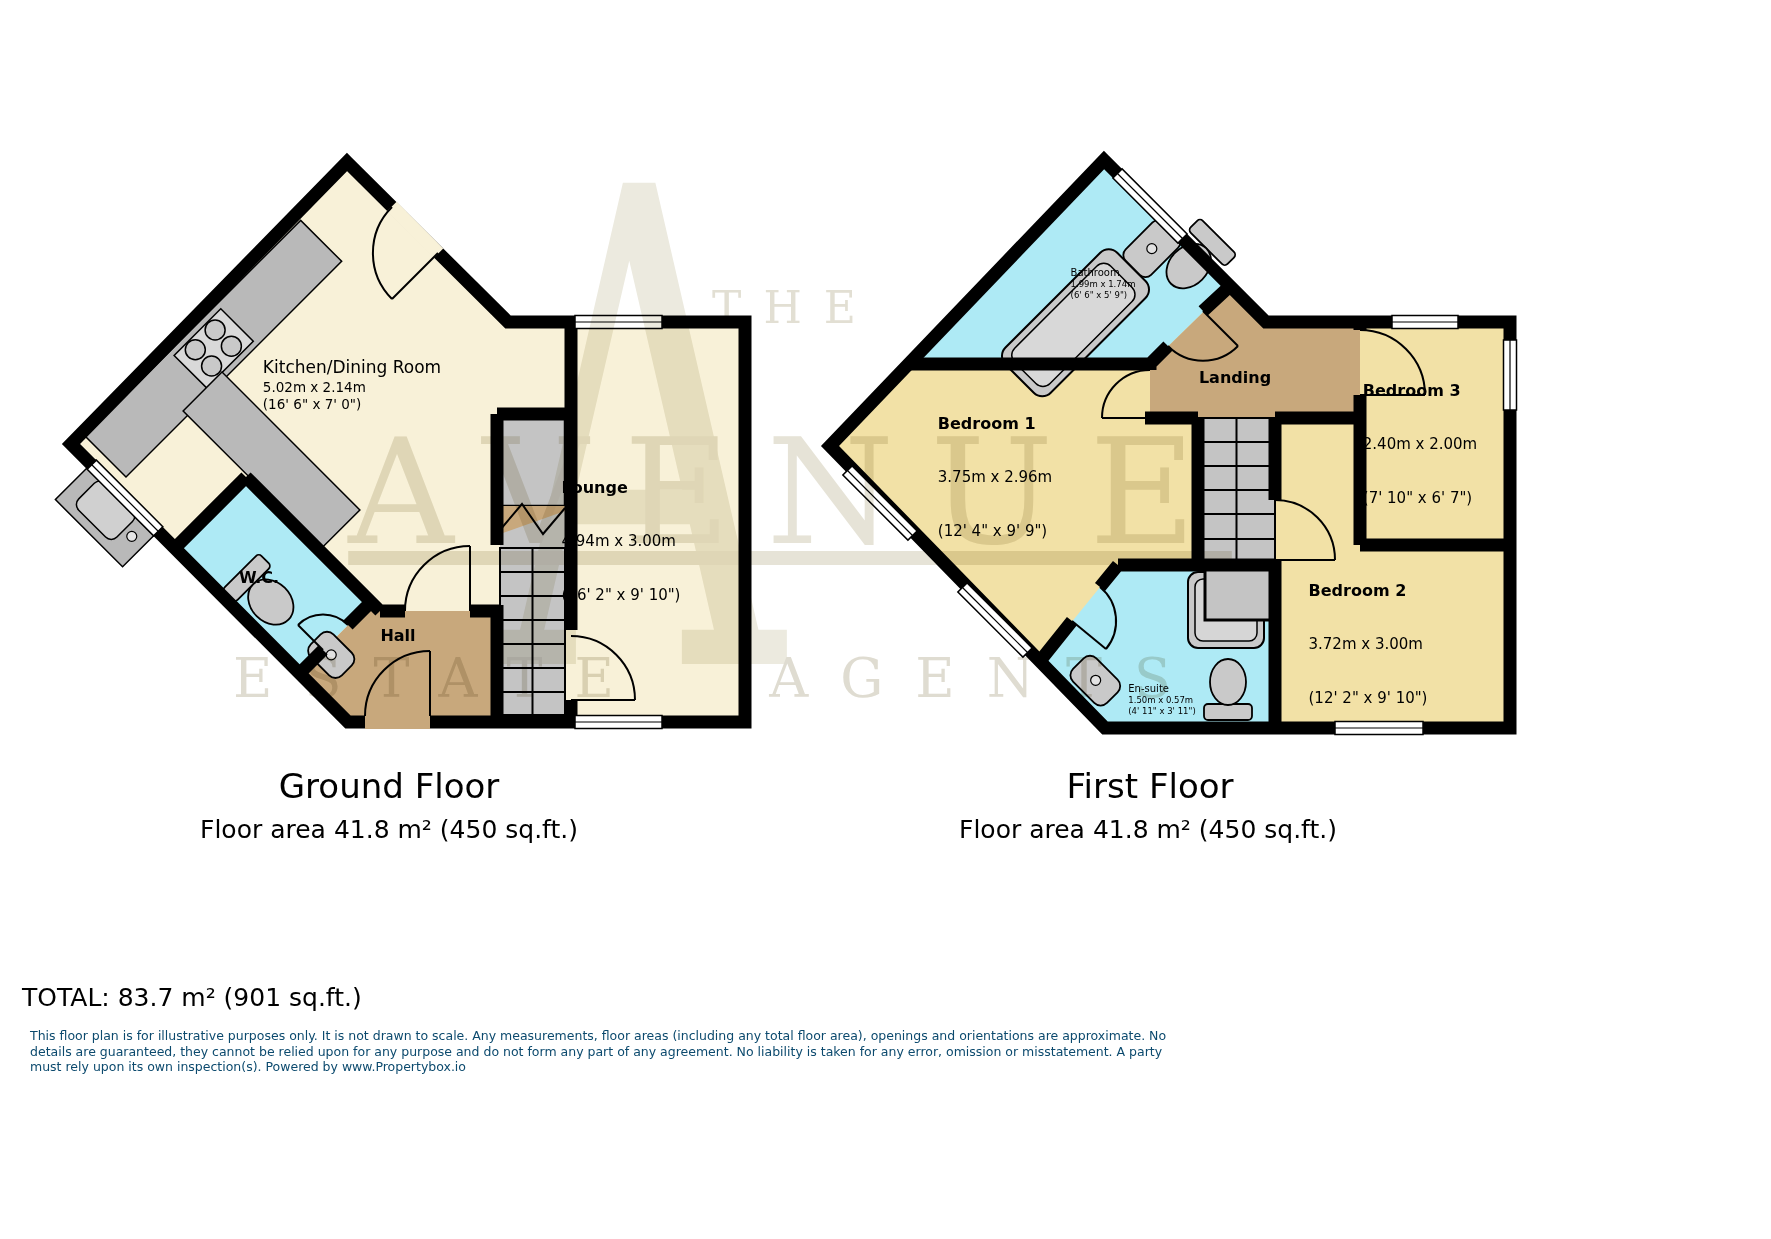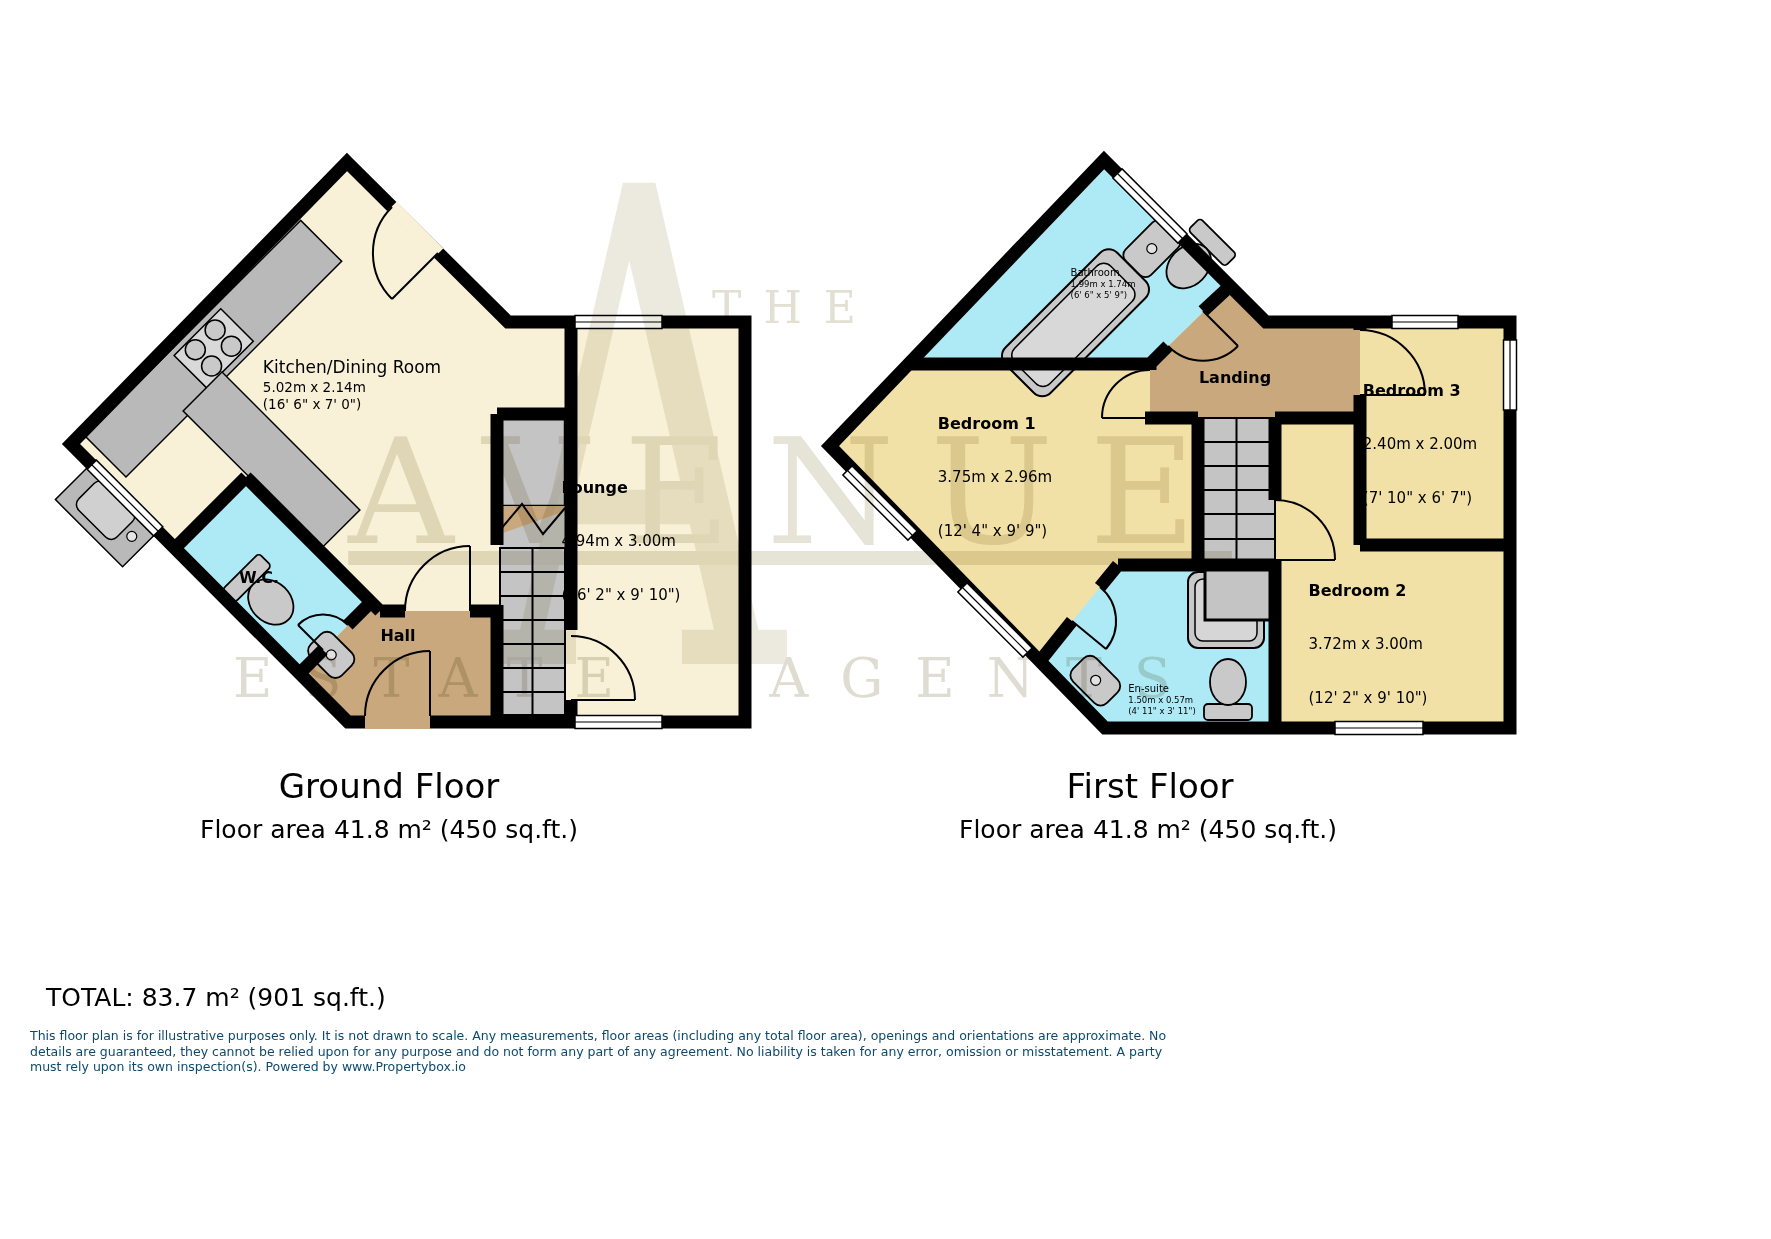--- a/index.html
+++ b/index.html
@@ -25,21 +25,21 @@
   .rn-md { font-size:17px; }
   .rn-sm { font-size:10px; line-height:1.2; }
   .rd-md { font-size:13.5px; }
   .rd-lg { font-size:15px;margin-top:34px; }
   .rd-sm { font-size:8.5px; line-height:1.25; }
 
   .floor-title { position:absolute; z-index:3; transform:translate(-50%,-50%);
                  font-size:34px; white-space:nowrap; }
   .floor-area  { position:absolute; z-index:3; transform:translate(-50%,-50%);
                  font-size:25px; white-space:nowrap; }
-  #total { position:absolute; z-index:3; left:46px; top:983px; font-size:25px; }
+  #total { position:absolute; z-index:3; left:22px; top:983px; font-size:25px; }
   #disclaimer { position:absolute; z-index:3; left:30px; top:1028px; width:1145px;
                 font-size:12.5px; line-height:1.24; color:#0c4a6e; }
 </style>
 </head>
 <body>
 
 <svg id="plan-svg" width="1771" height="1239" viewBox="0 0 1771 1239" xmlns="http://www.w3.org/2000/svg">
 
   <g>
 

